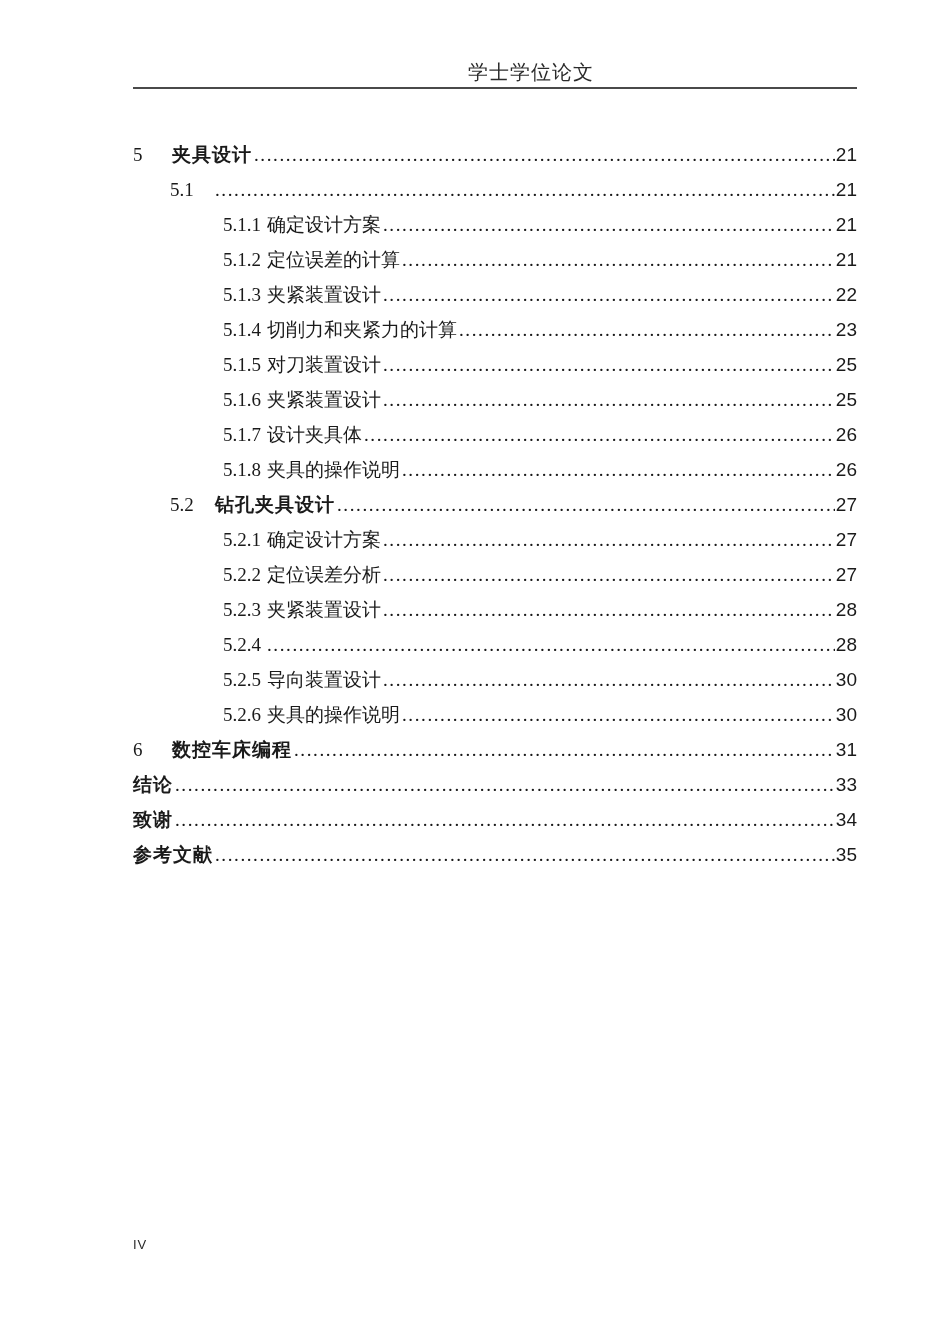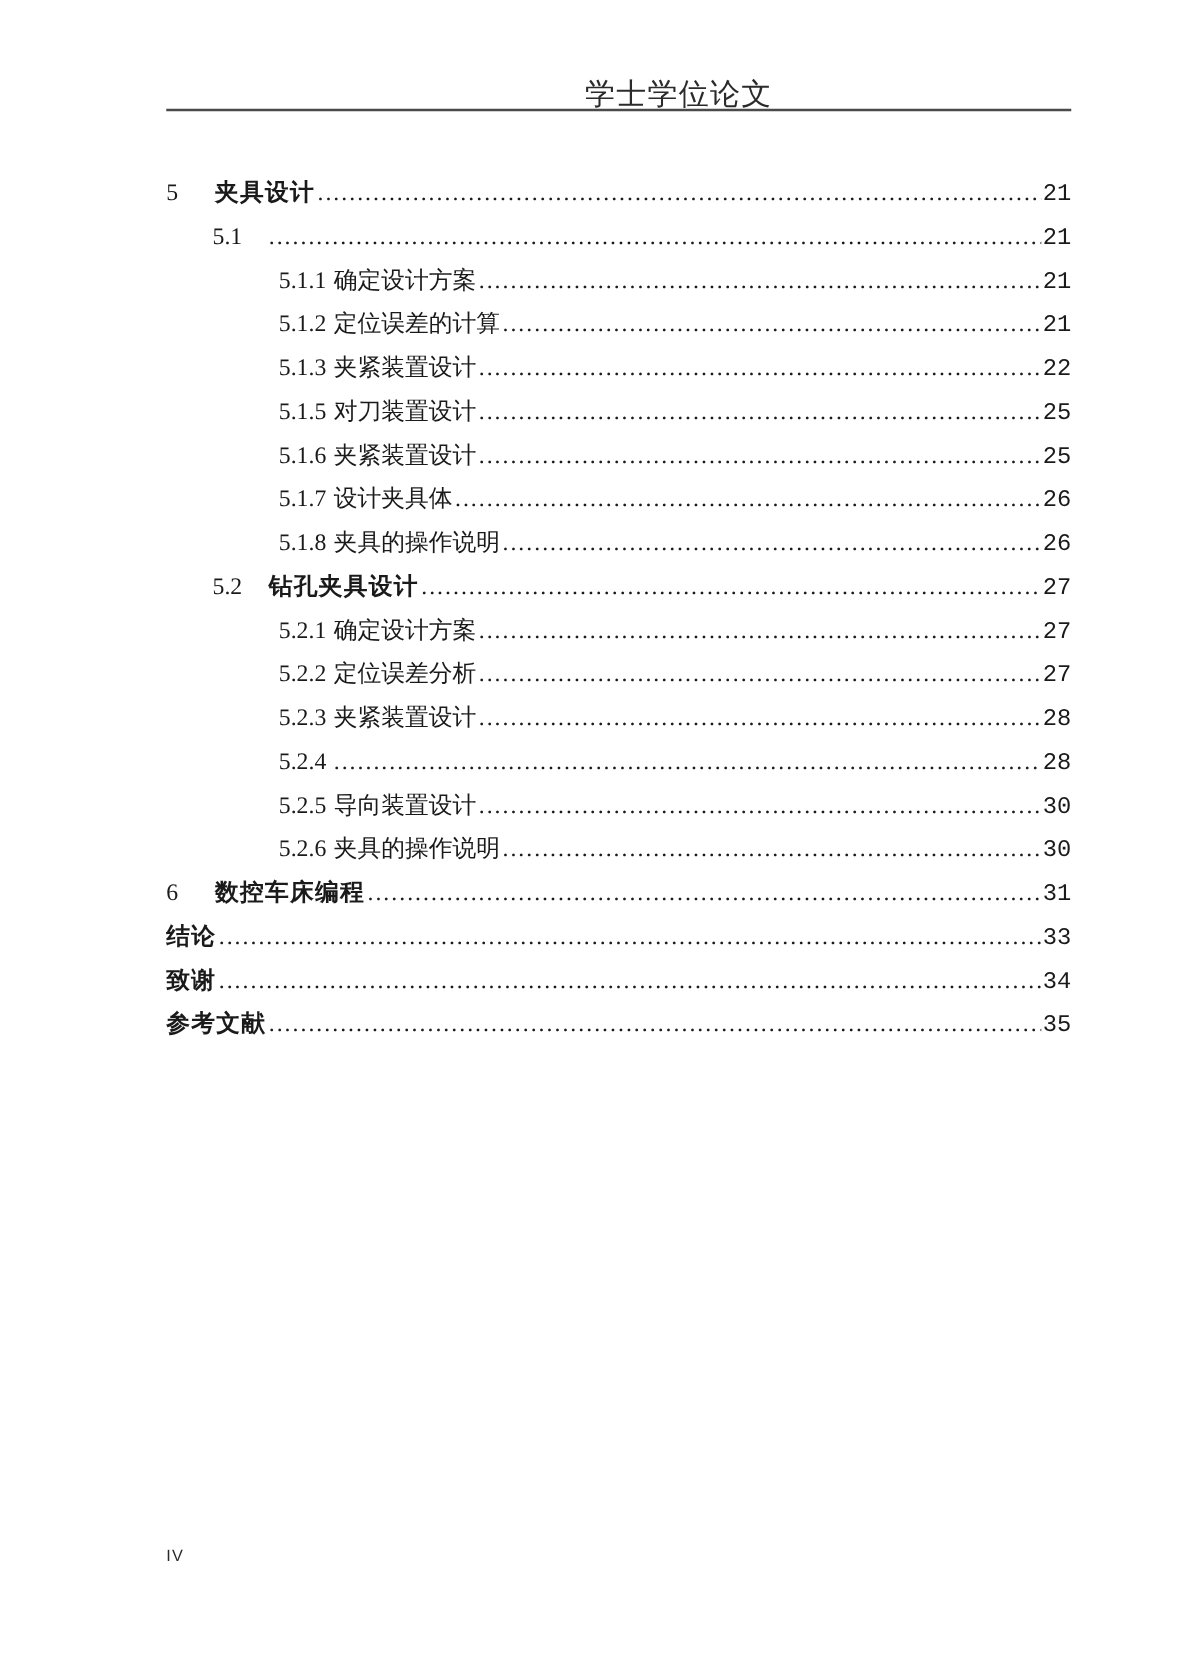--- a/index.html
+++ b/index.html
@@ -13,21 +13,21 @@
     position: relative;
     font-family: "Liberation Serif", "DejaVu Serif", serif;
     color: #1a1a1a;
     overflow: hidden;
   }
   
   .page-header-title {
     position: absolute;
     top: 59px;
     left: 468px;
-    font-size: 24px;
+    font-size: 20px;
     letter-spacing: 1px;
     color: #2b2b2b;
     white-space: nowrap;
   }
   .page-header-rule {
     position: absolute;
     top: 87px;
     left: 133px;
     width: 724px;
     height: 0;
@@ -76,21 +76,21 @@
   .toc-row .leader::after {
     content: "......................................................................................................................................................................................................";
     letter-spacing: 1.6px;
     font-family: "Liberation Serif", "DejaVu Serif", serif;
     font-size: 19px;
     color: #1a1a1a;
   }
   .toc-row .page-num {
     flex: 0 0 auto;
     padding-left: 1px;
-    font-family: Liberation Mono, monospace;
+    font-family: Liberation Sans, sans-serif;
     font-weight: 400;
   }
   
   .page-footer {
     position: absolute;
     top: 1237px;
     left: 133px;
     width: 724px;
     text-align: left;
     font-family: "Liberation Sans", "DejaVu Sans", sans-serif;
@@ -129,20 +129,26 @@
       <span class="leader"></span>
       <span class="page-num">21</span>
     </div>
     <div class="toc-row lvl3">
       <span class="num">5.1.3</span>
       <span class="title">夹紧装置设计</span>
       <span class="leader"></span>
       <span class="page-num">22</span>
     </div>
     <div class="toc-row lvl3">
+      <span class="num">5.1.4</span>
+      <span class="title">切削力和夹紧力的计算</span>
+      <span class="leader"></span>
+      <span class="page-num">23</span>
+    </div>
+    <div class="toc-row lvl3">
       <span class="num">5.1.5</span>
       <span class="title">对刀装置设计</span>
       <span class="leader"></span>
       <span class="page-num">25</span>
     </div>
     <div class="toc-row lvl3">
       <span class="num">5.1.6</span>
       <span class="title">夹紧装置设计</span>
       <span class="leader"></span>
       <span class="page-num">25</span>

